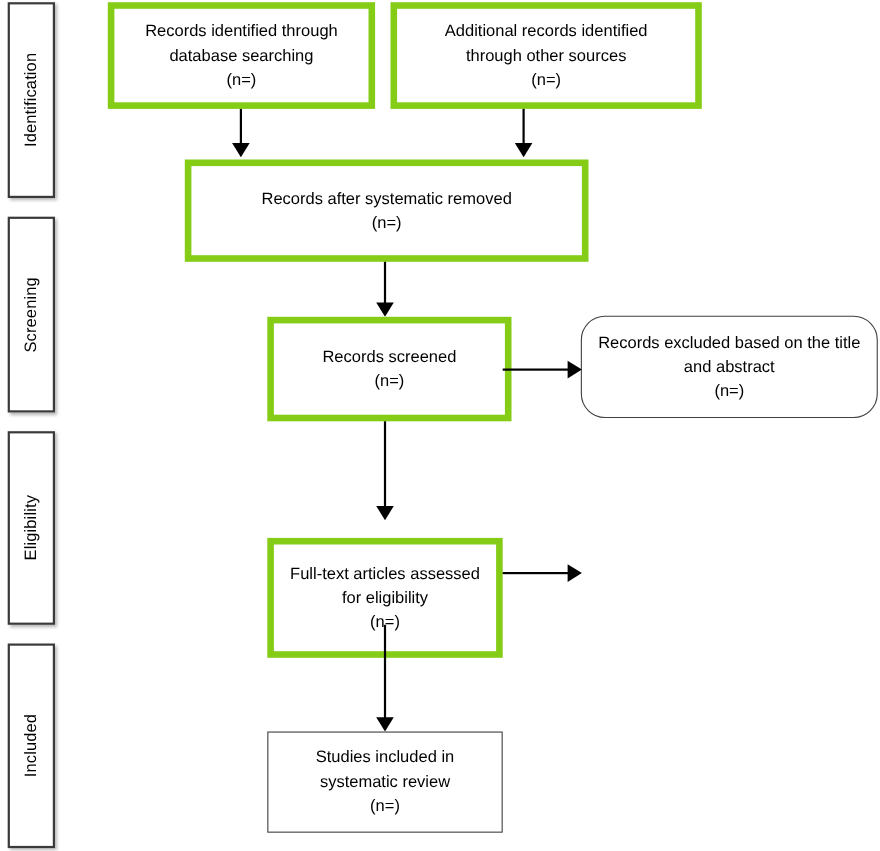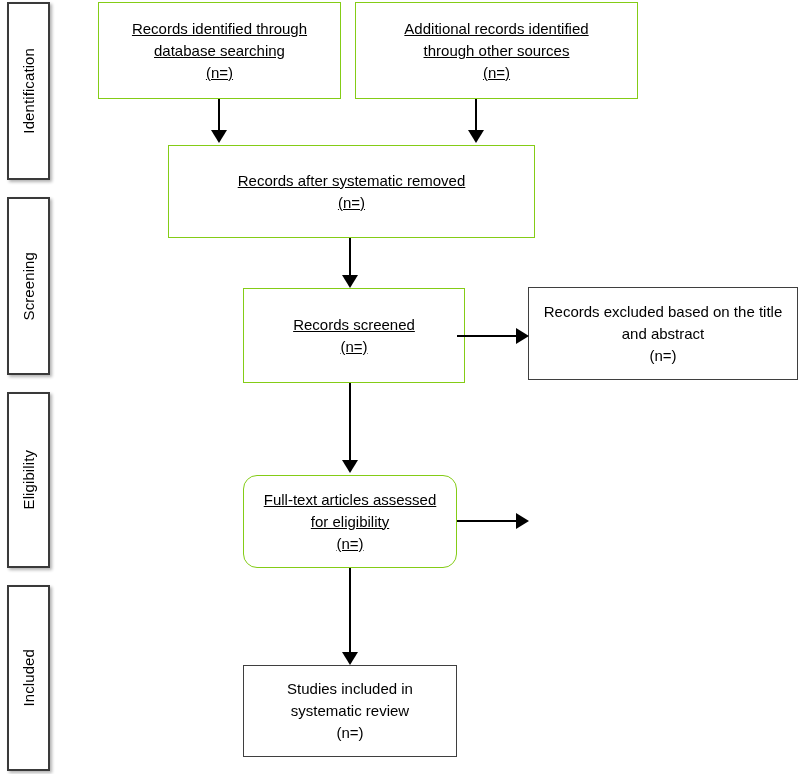--- a/index.html
+++ b/index.html
@@ -46,21 +46,21 @@
   
   .flow-box {
     position: absolute;
     background: #ffffff;
     box-sizing: border-box;
     display: flex;
     align-items: center;
     justify-content: center;
     text-align: center;
   }
-  .flow-box.thick { border: 1px solid #84cc16; text-decoration: underline; }
+  .flow-box.thick { border: 6px solid #84cc16; }
   .flow-box.thin  { border: 1px solid #3f3f3f; }
   .flow-text {
     font-size: 15px;
     line-height: 22px;
     color: #000000;
     padding: 0 6px;
     white-space: pre-line;
   }
 
   
@@ -136,33 +136,33 @@
   </div>
 
   <div class="vline" style="left:349px; top:238px; height:38px;"></div>
   <div class="arrow-down" style="left:342px; top:275px;"></div>
 
   <div class="flow-box thick" style="left:243px; top:288px; width:222px; height:95px;">
     <span class="flow-text">Records screened
 (n=)</span>
   </div>
 
-  <div class="flow-box thin" style="left:528px; top:287px; width:270px; height:93px;">
+  <div class="flow-box thin" style="left:528px; top:287px; width:270px; height:93px;border-radius:22px;">
     <span class="flow-text">Records excluded based on the title
 and abstract
 (n=)</span>
   </div>
 
   <div class="hline" style="left:457px; top:335px; width:60px;"></div>
   <div class="arrow-right" style="left:516px; top:328px;"></div>
 
   <div class="vline" style="left:349px; top:383px; height:78px;"></div>
   <div class="arrow-down" style="left:342px; top:460px;"></div>
 
-  <div class="flow-box thick" style="left:243px; top:475px; width:214px; height:93px;border-radius:14px;">
+  <div class="flow-box thick" style="left:243px; top:489px; width:214px; height:109px;">
     <span class="flow-text">Full-text articles assessed
 for eligibility
 (n=)</span>
   </div>
 
 
   <div class="hline" style="left:457px; top:520px; width:60px;"></div>
   <div class="arrow-right" style="left:516px; top:513px;"></div>
 
   <div class="vline" style="left:349px; top:568px; height:85px;"></div>

